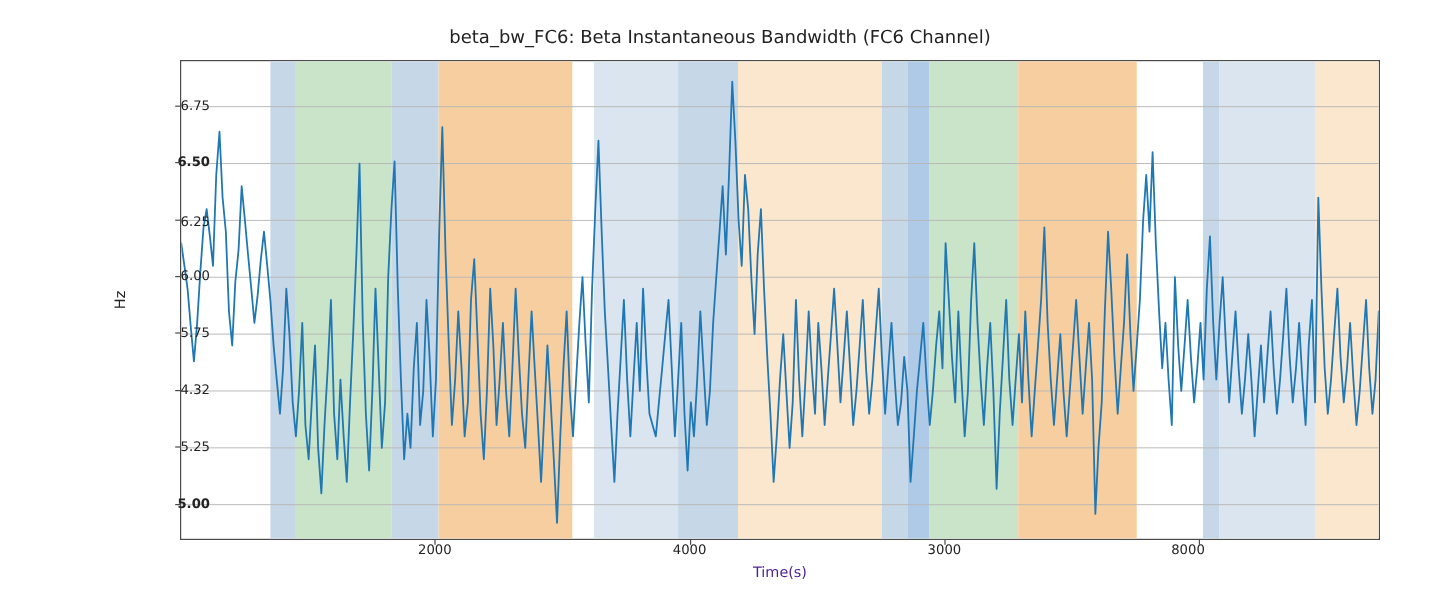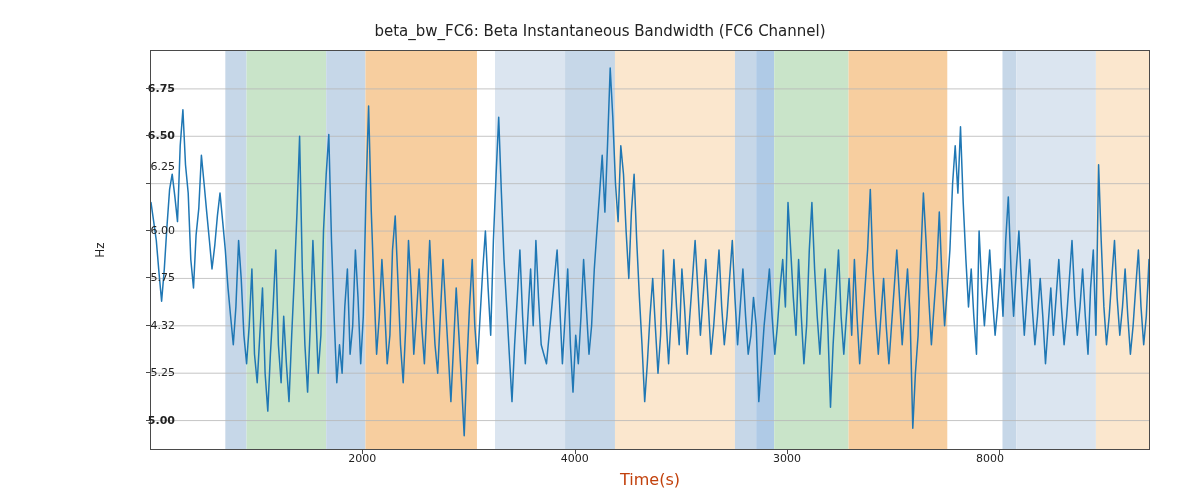--- a/index.html
+++ b/index.html
@@ -57,22 +57,22 @@
     top: 250px;
     transform: translate(-50%, -50%) rotate(-90deg);
     font-size: 12px;
     color: #222;
   }
   .xlabel {
     position: absolute;
     left: 650px;
     top: 470px;
     transform: translateX(-50%);
-    font-size: 16px;
-    color: #c2410c;
+    font-size: 12px;
+    color: #4c1d95;
   }
   .xtick {
     position: absolute;
     top: 452px;
     font-size: 11px;
     transform: translateX(-50%);
     color: #222;
   }
   .ytick {
     position: absolute;
@@ -154,21 +154,21 @@
       <div class="ytick" style="top: 419.571px; font-weight: bold;">5.00</div>
       <div class="tickmark-y" style="top: 419.571px;"></div>
       <div class="ytick" style="top: 372.19px;">5.25</div>
       <div class="tickmark-y" style="top: 372.19px;"></div>
       <div class="ytick" style="top: 324.81px;">4.32</div>
       <div class="tickmark-y" style="top: 324.81px;"></div>
       <div class="ytick" style="top: 277.429px;">5.75</div>
       <div class="tickmark-y" style="top: 277.429px;"></div>
       <div class="ytick" style="top: 230.048px;">6.00</div>
       <div class="tickmark-y" style="top: 230.048px;"></div>
-      <div class="ytick" style="top: 166px;">6.25</div>
+      <div class="ytick" style="top: 185px;">6.25</div>
       <div class="tickmark-y" style="top: 182.667px;"></div>
       <div class="ytick" style="top: 135.286px; font-weight: bold;">6.50</div>
       <div class="tickmark-y" style="top: 135.286px;"></div>
-      <div class="ytick" style="top: 87.9048px; font-weight: bold;">6.75</div>
+      <div class="ytick" style="top: 87.9048px;">6.75</div>
       <div class="tickmark-y" style="top: 87.9048px;"></div>
     </div>
 
 </div>
 
 </body></html>

